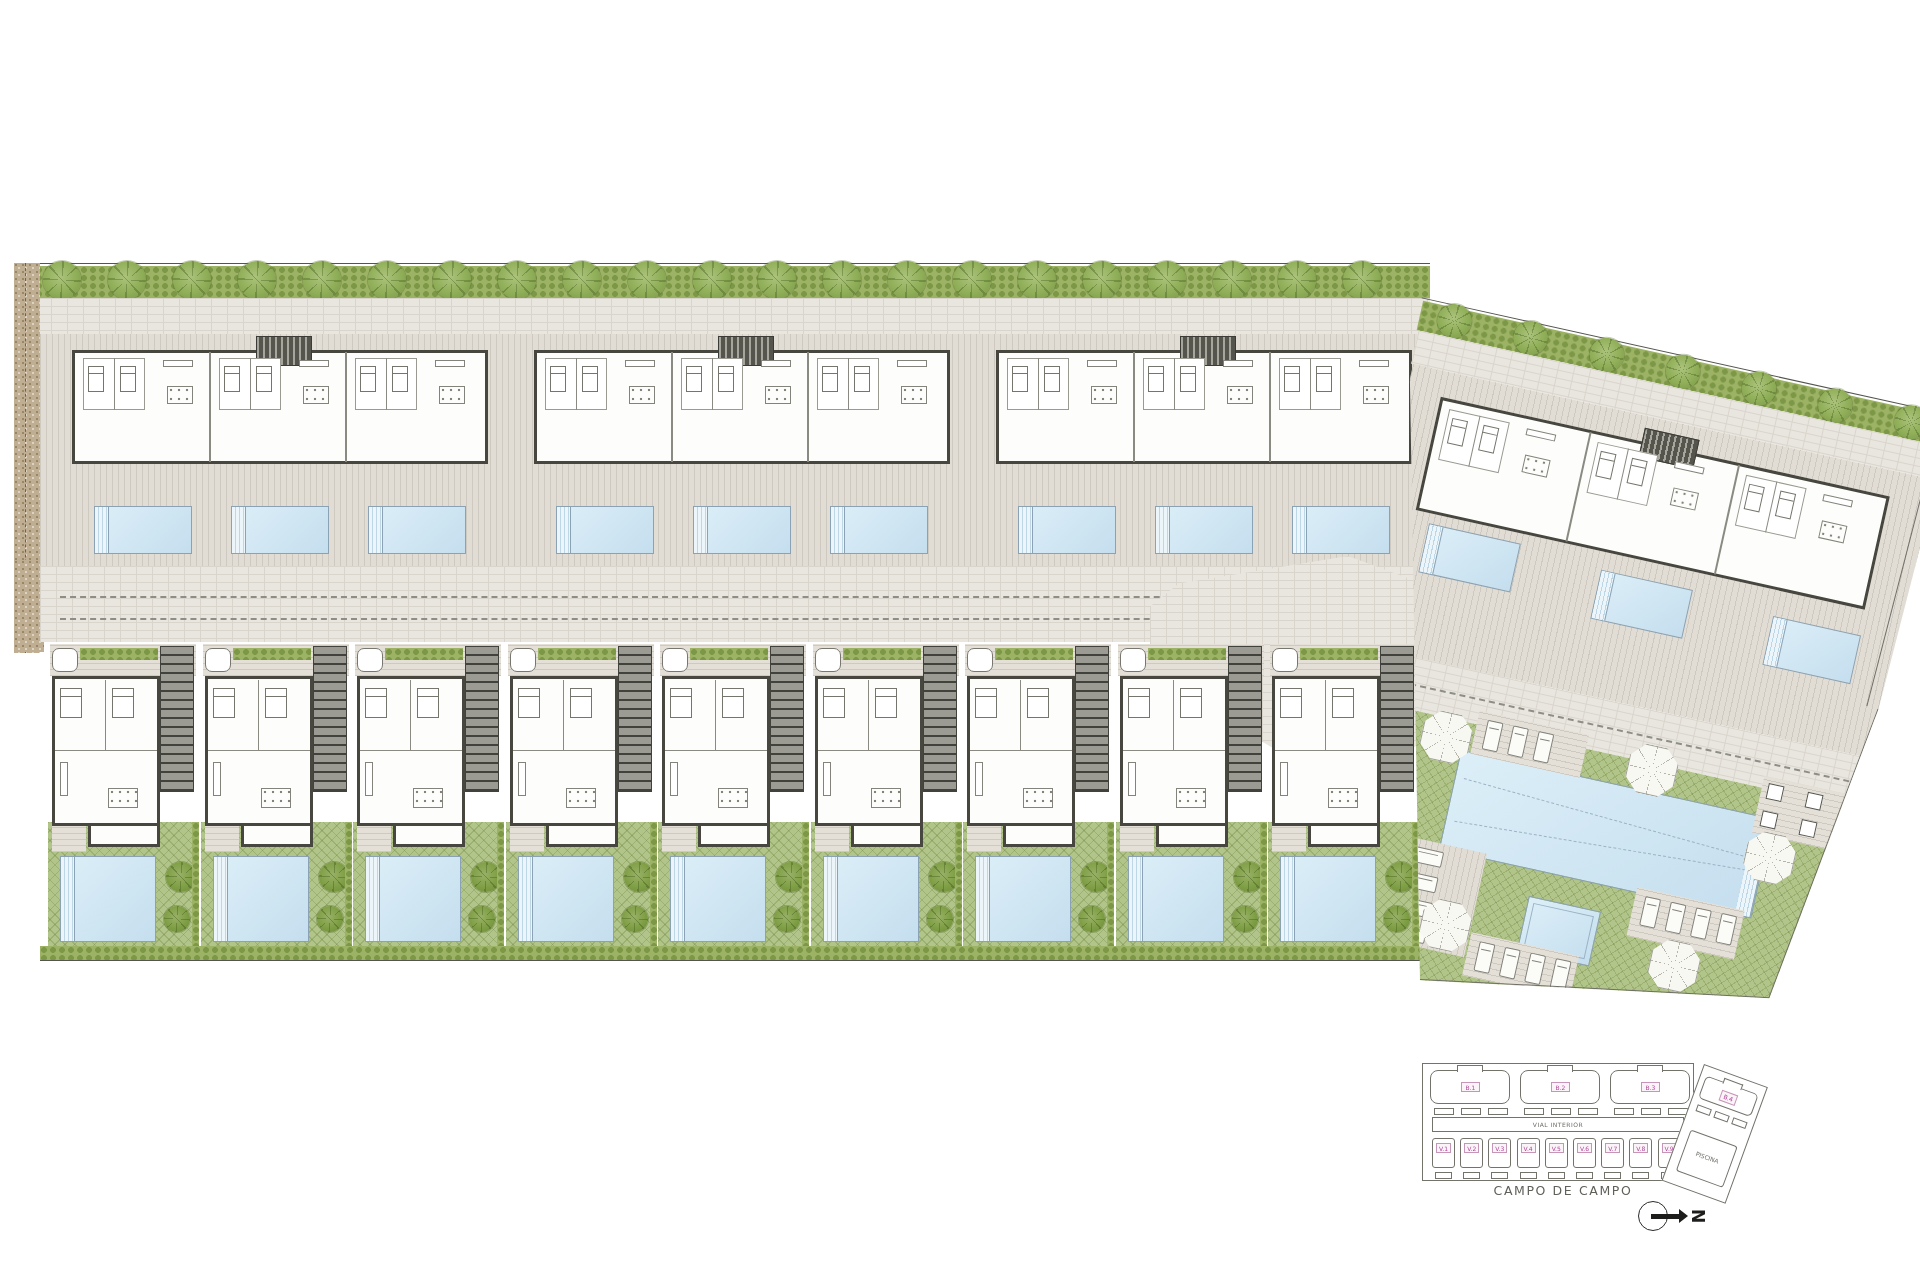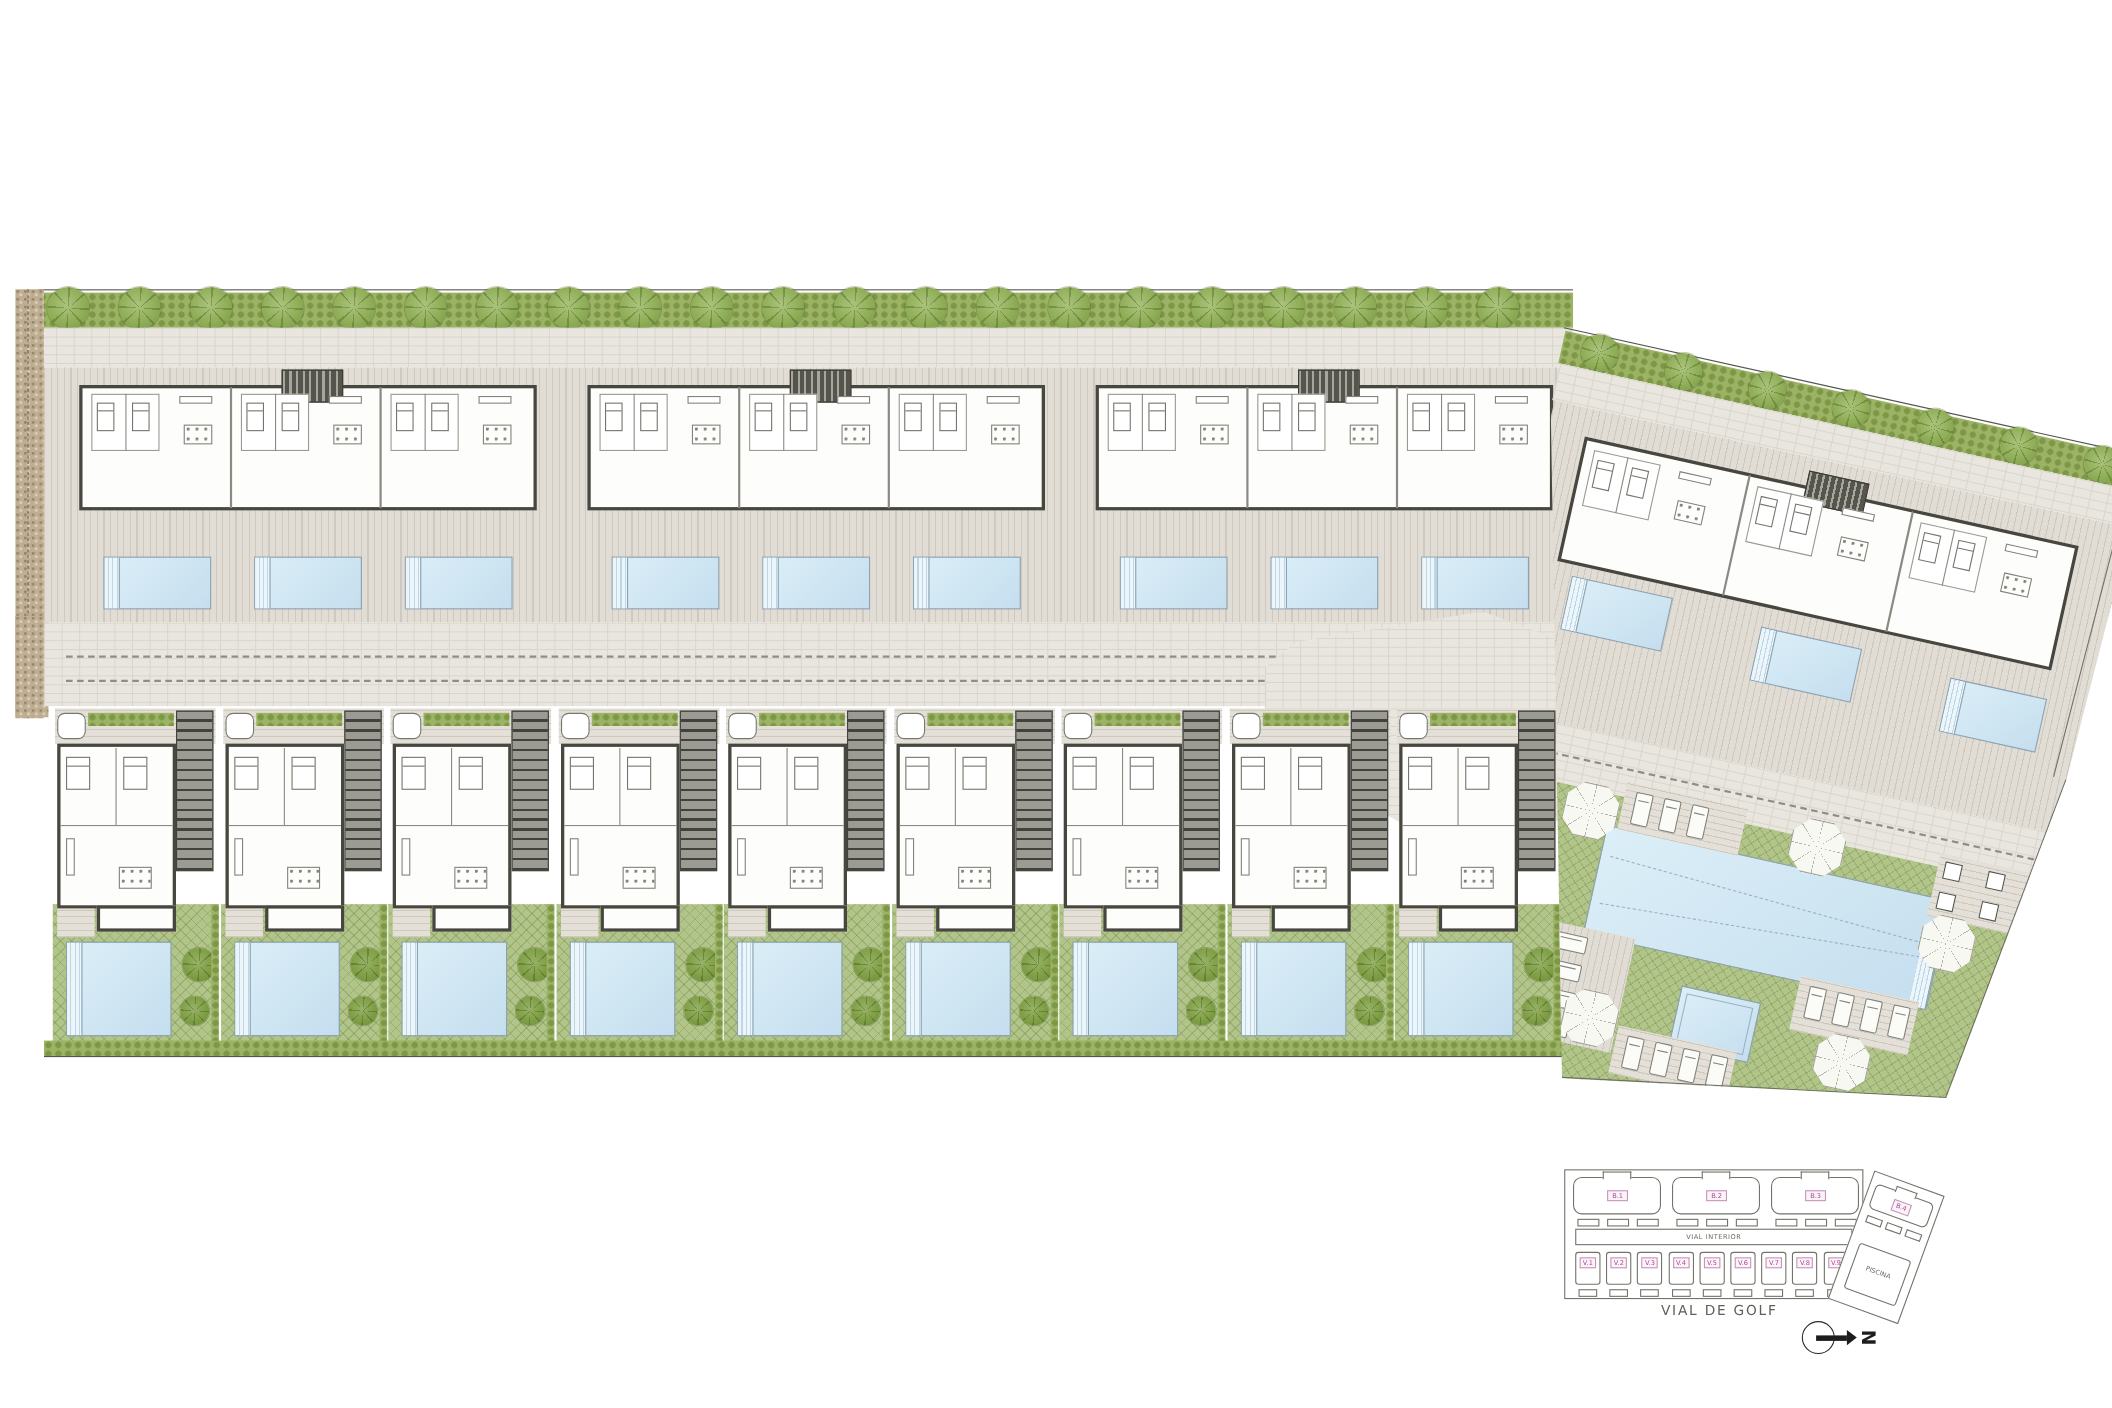--- a/index.html
+++ b/index.html
@@ -548,21 +548,21 @@
       </div>
       <div id="kp-b4-pools" style="left:0;top:0;width:68px;height:124px">
           <div class="kline" style="left: 8px; top: 40px; width: 15px; height: 7px;"></div>
           <div class="kline" style="left: 27px; top: 40px; width: 15px; height: 7px;"></div>
           <div class="kline" style="left: 46px; top: 40px; width: 15px; height: 7px;"></div>
         </div>
       <div class="kline" style="left:10px;top:66px;width:50px;height:44px;border-radius:3px">
         <div class="ktext" style="left:0;top:16px;width:100%;font-size:6px;line-height:8px">PISCINA</div>
       </div>
     </div>
-    <div class="ktext" style="left:56px;top:131px;width:190px;height:16px;font-size:12.5px;line-height:16px;letter-spacing:1.6px;color:#60605a">VIAL DE GOLF</div>
+    <div class="ktext" style="left:56px;top:131px;width:190px;height:16px;font-size:12.5px;line-height:16px;letter-spacing:1.6px;color:#60605a">CAMPO DE CAMPO</div>
     <div style="left:226px;top:146px;width:80px;height:46px">
       <div style="left:0;top:3px;width:30px;height:30px;border:1.6px solid #2b2b28;border-radius:50%"></div>
       <div style="left:13px;top:15.5px;width:28px;height:5px;background:#1d1d1b"></div>
       <div style="left:41px;top:11px;width:0;height:0;border-left:9px solid #1d1d1b;border-top:7px solid transparent;border-bottom:7px solid transparent"></div>
       <div style="left:50px;top:7px;width:20px;height:22px;font-size:17px;font-weight:bold;color:#1d1d1b;transform:rotate(90deg);text-align:center;line-height:22px">N</div>
     </div>
   </div>
 </div>
 
 </body></html>

